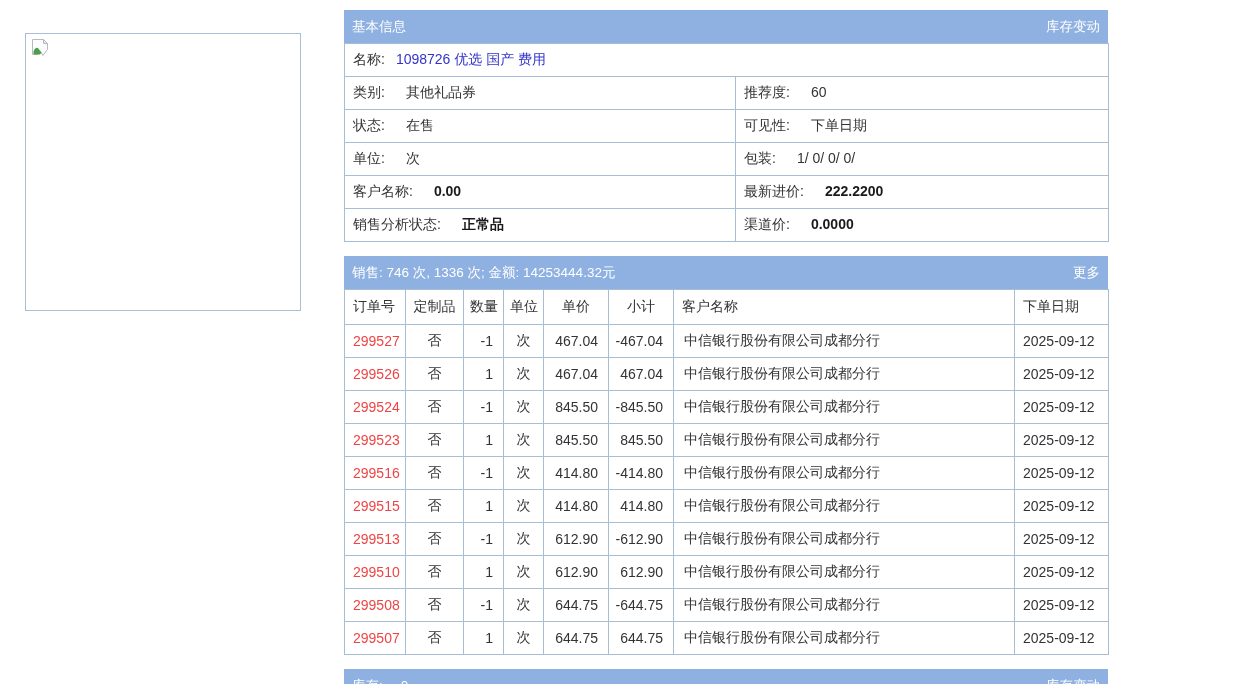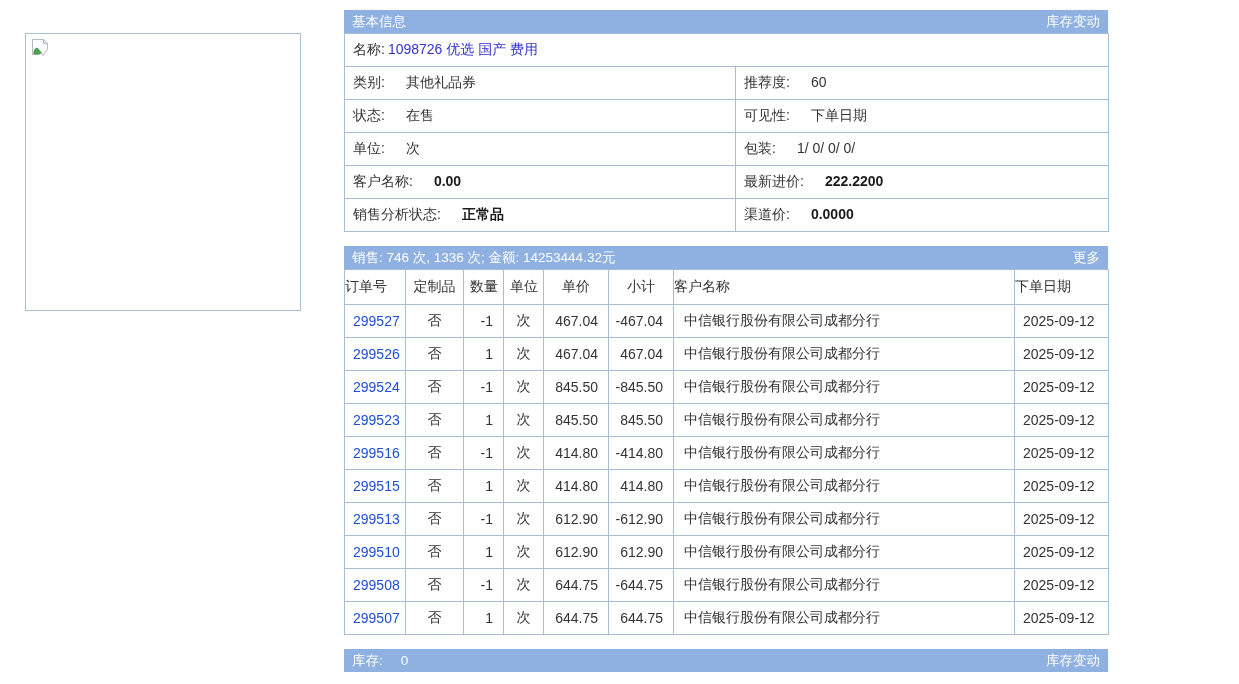--- a/index.html
+++ b/index.html
@@ -9,50 +9,50 @@
 
   
   .image-box { position:absolute; left:25px; top:33px; width:276px; height:278px;
                border:1px solid #a9bfd5; background:#fff; padding:4px; }
   .broken-img { width:20px; height:20px; display:block; }
 
   
   .main-col { position:absolute; left:344px; top:10px; width:764px; }
 
   
-  .bar { background:#8fb1e1; color:#fff; height:23px; line-height:23px;
+  .bar { background:#8fb1e1; color:#fff; height:33px; line-height:23px;
          font-size:13.5px; padding:0 8px; display:flex;
          justify-content:space-between; align-items:center; }
   .bar a { color:#fff; text-decoration:none; cursor:pointer; }
   .bar .bar-left { display:flex; gap:18px; }
 
   
   table { border-collapse:collapse; width:764px; table-layout:fixed;
           font-size:14px; color:#333; background:#fff; }
   td, th { border:1px solid #a6bed4; overflow:hidden; white-space:nowrap; }
 
   
   .bi-table td { height:33px; padding:0 8px; }
   .bi-label { color:#333; }
   .bi-value { color:#333; margin-left:21px; }
   .bi-value.bold { font-weight:bold; color:#1a1a1a; }
-  .name-link { color:#3333cc; text-decoration:none; margin-left:3px; cursor:pointer; }
+  .name-link { color:#3333cc; text-decoration:none; margin-left:11px; cursor:pointer; }
   .col-bi-left { width:391px; }
   .col-bi-right { width:373px; }
 
   
   .sales-table th { height:35px; font-weight:normal; text-align:center;
                     padding:0 6px; background:#fff; }
-  .sales-table th.al { text-align:left; padding-left:0; }
+  .sales-table th.al { text-align:left; padding-left:8px; }
   .sales-table td { height:33px; padding:0 6px; }
   .sales-table td.ctr { text-align:center; }
   .sales-table td.rt  { text-align:right; padding-right:10px; }
   .sales-table td.lf  { text-align:left; padding-left:8px; }
   .sales-table td.cust { padding-left:10px; }
-  .order-link { color:#1d4ed8; text-decoration:none; cursor:pointer; }
+  .order-link { color:#ef4444; text-decoration:none; cursor:pointer; }
 
   .c0{width:61px} .c1{width:58px} .c2{width:40px} .c3{width:40px}
   .c4{width:65px} .c5{width:65px} .c6{width:341px} .c7{width:94px}
 
   .gap { height:14px; }
   .inv-bar { margin-top:0; }
 </style>
 </head>
 <body>
 

